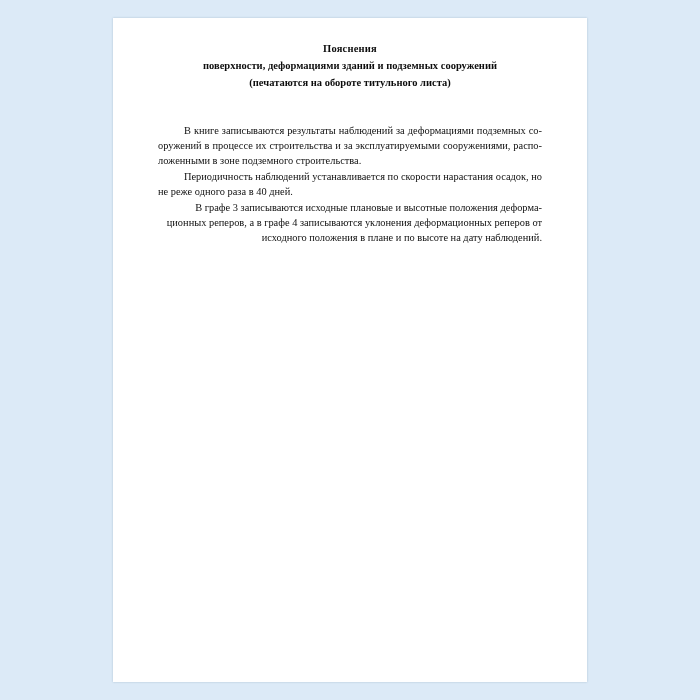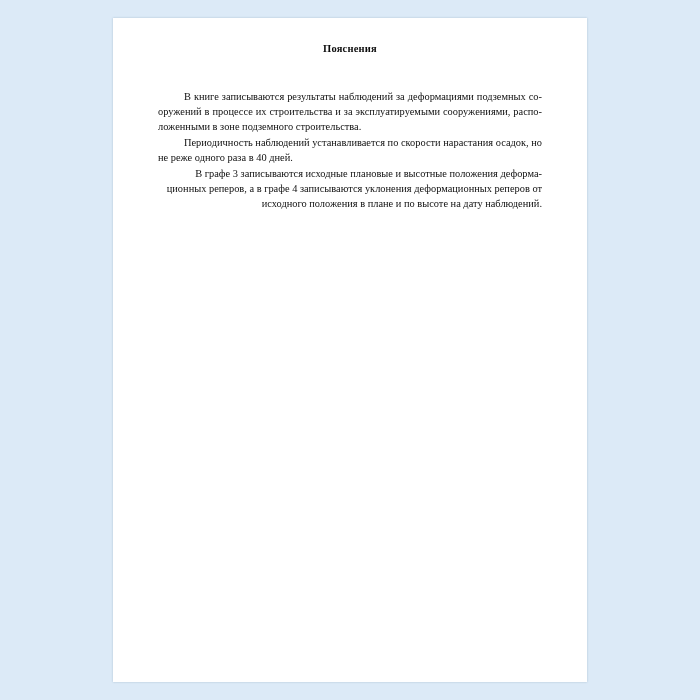--- a/index.html
+++ b/index.html
@@ -67,20 +67,22 @@
 </style>
 </head>
 <body>
 
 <div id="page-wrap">
   <div class="page-sheet">
     <div class="doc-body">
 
       <div class="title-block">
         <div class="title-line-1">Пояснения</div>
+        <div class="title-line-3">поверхности, деформациями зданий и подземных сооружений</div>
+        <div class="title-line-4">(печатаются на обороте титульного листа)</div>
       </div>
 
       <div class="paragraphs">
         <p>В книге записываются результаты наблюдений за деформациями подземных со­оружений в процессе их строительства и за эксплуатируемыми сооружениями, распо­ложенными в зоне подземного строительства.</p>
         <p>Периодичность наблюдений устанавливается по скорости нарастания осадок, но не реже одного раза в 40 дней.</p>
         <p>В графе 3 записываются исходные плановые и высотные положения деформа­ционных реперов, а в графе 4 записываются уклонения деформационных реперов от исходного положения в плане и по высоте на дату наблюдений.</p>
       </div>
 
     </div>
   </div>

